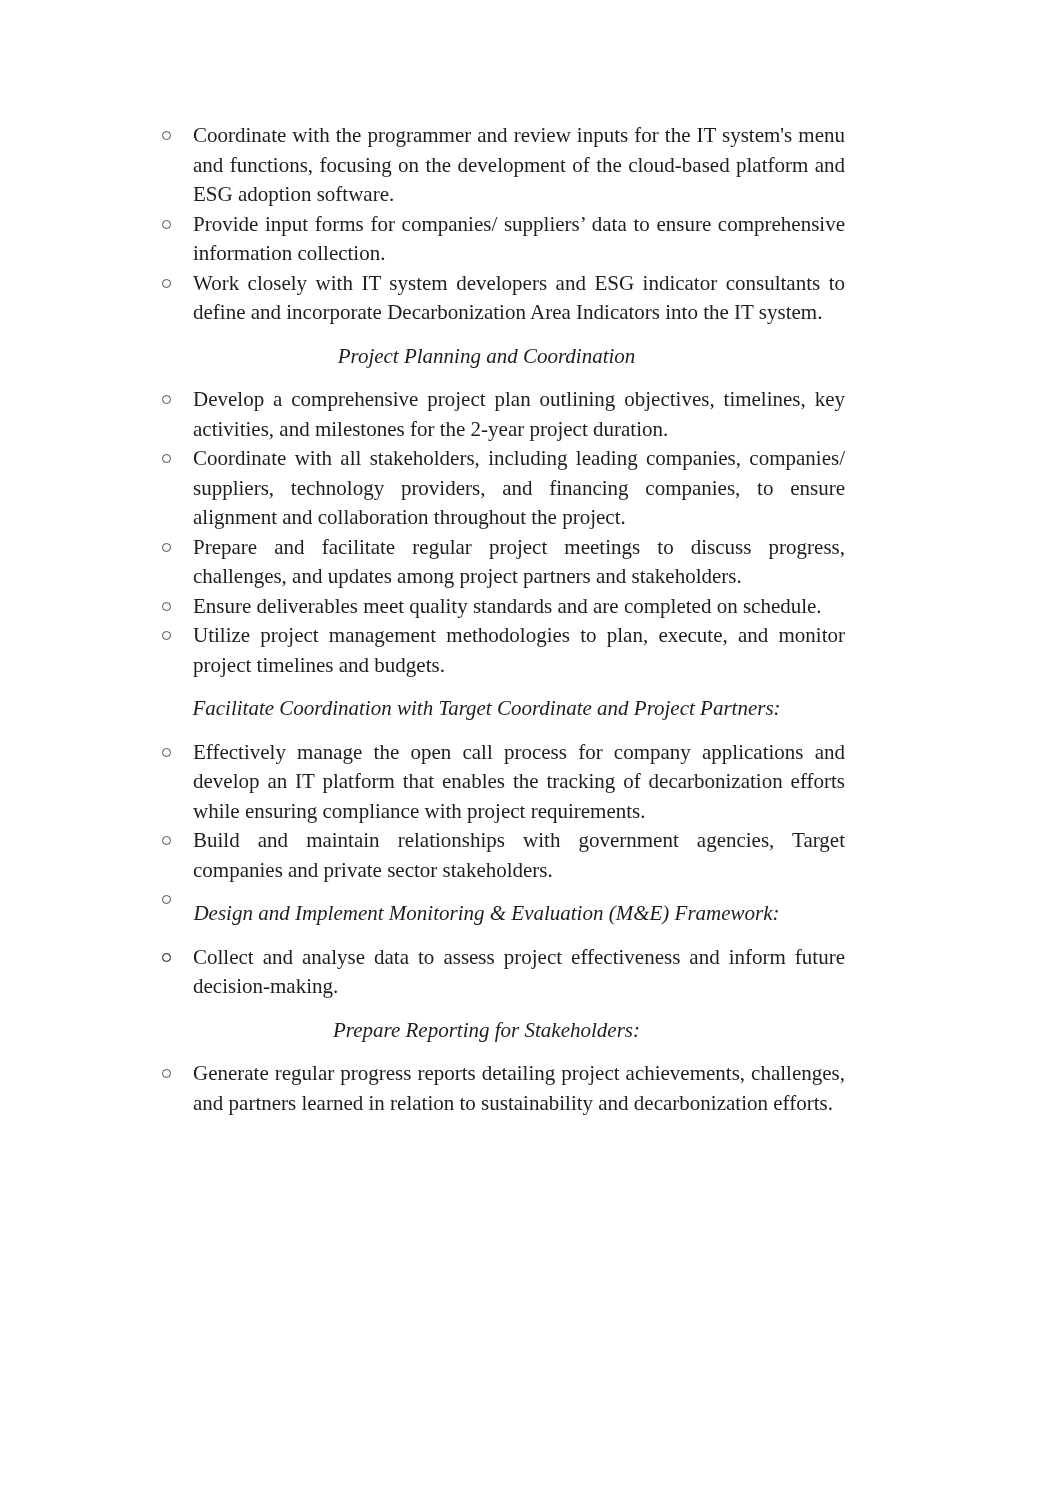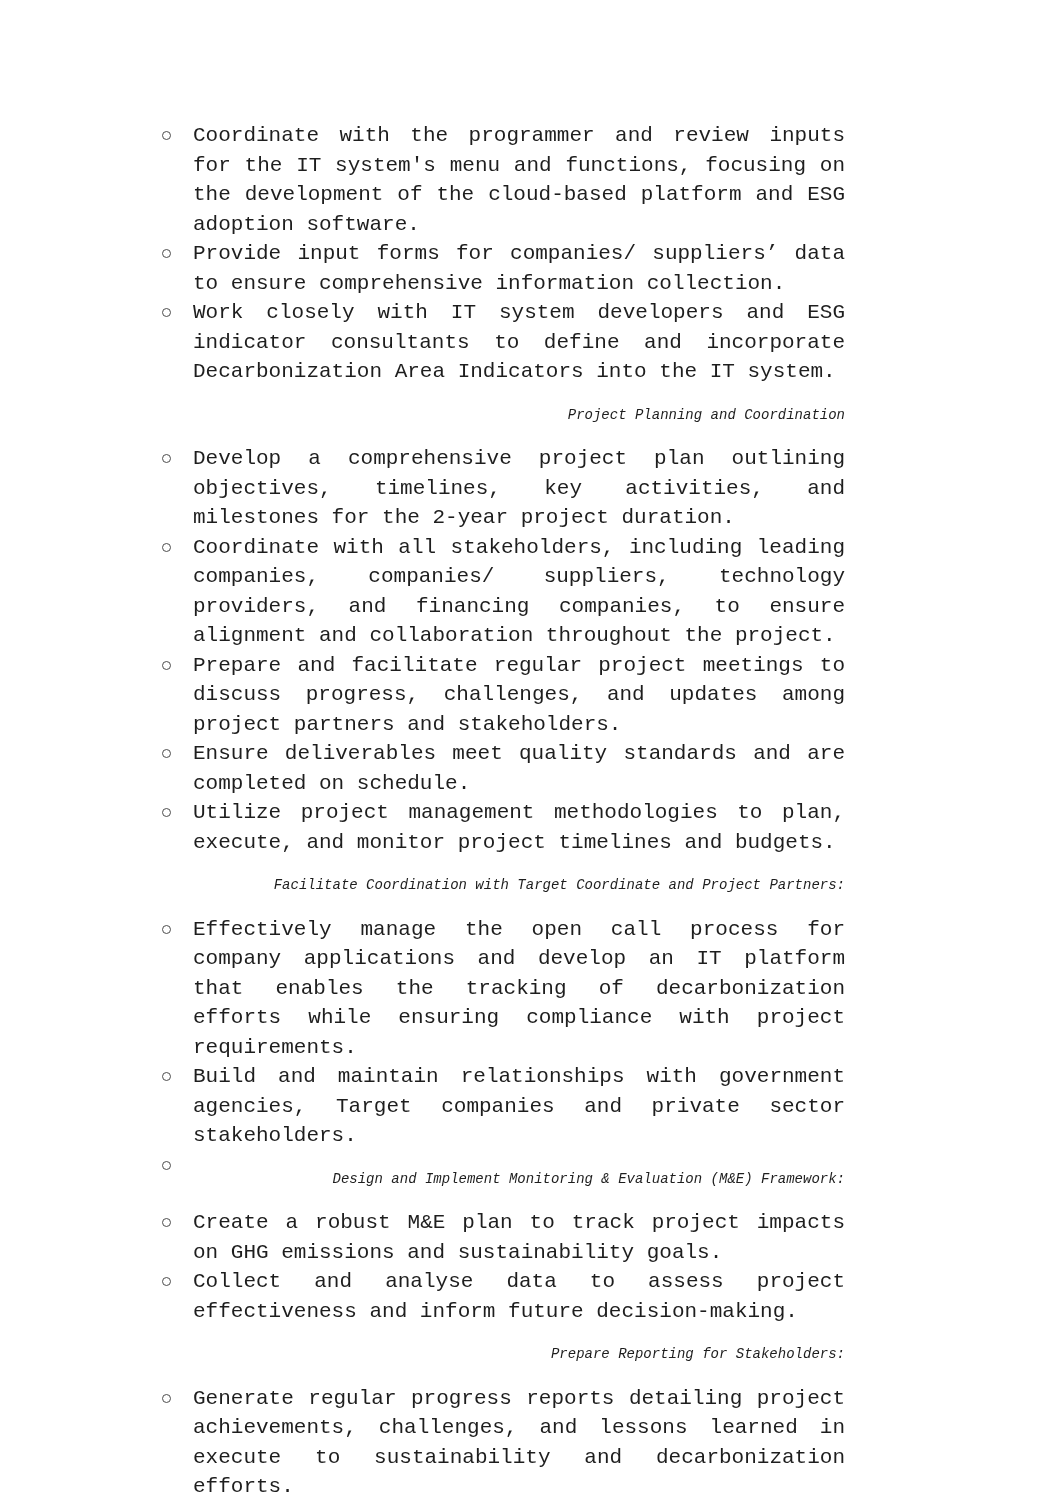--- a/index.html
+++ b/index.html
@@ -7,33 +7,33 @@
     padding: 0;
     background: #ffffff;
   }
   .page {
     position: relative;
     width: 973px;
     height: 1500px;
     box-sizing: border-box;
     background: #ffffff;
     padding: 121px 128px 0 128px;
-    font-family: Liberation Mono, monospace;
+    font-family: Liberation Serif, serif;
     font-size: 21px;
     line-height: 29.5px;
     color: #1e1e1e;
     overflow: hidden;
   }
   .section-heading {
     font-style: italic;
     font-weight: normal;
-    font-size: 14px;
+    font-size: 21px;
     line-height: 29.5px;
     margin: 14px 0 14px 0;
-    text-align: right;
+    text-align: center;
   }
   .section-heading.gap-before {
   }
   ul.bullet-list {
     list-style: none;
     margin: 0;
     padding: 0;
   }
   li.bullet-item {
     position: relative;
@@ -114,32 +114,31 @@
         <span class="marker"></span>
       </li>
     </ul>
   </section>
 
   <section>
     <h2 class="section-heading">Design and Implement Monitoring &amp; Evaluation (M&amp;E) Framework:</h2>
     <ul class="bullet-list">
       <li class="bullet-item">
         <span class="marker"></span>
-        <span>Create a robust M&amp;E plan to track project impacts on GHG emissions and sustainability goals.</span>
       </li>
       <li class="bullet-item">
         <span class="marker"></span>
         <span>Collect and analyse data to assess project effectiveness and inform future decision-making.</span>
       </li>
     </ul>
   </section>
 
   <section>
     <h2 class="section-heading gap-before">Prepare Reporting for Stakeholders:</h2>
     <ul class="bullet-list">
       <li class="bullet-item">
         <span class="marker"></span>
-        <span>Generate regular progress reports detailing project achievements, challenges, and lessons learned in execute to sustainability and decarbonization efforts.</span>
+        <span>Generate regular progress reports detailing project achievements, challenges, and partners learned in relation to sustainability and decarbonization efforts.</span>
       </li>
     </ul>
   </section>
 
 </div>
 
 </body></html>

